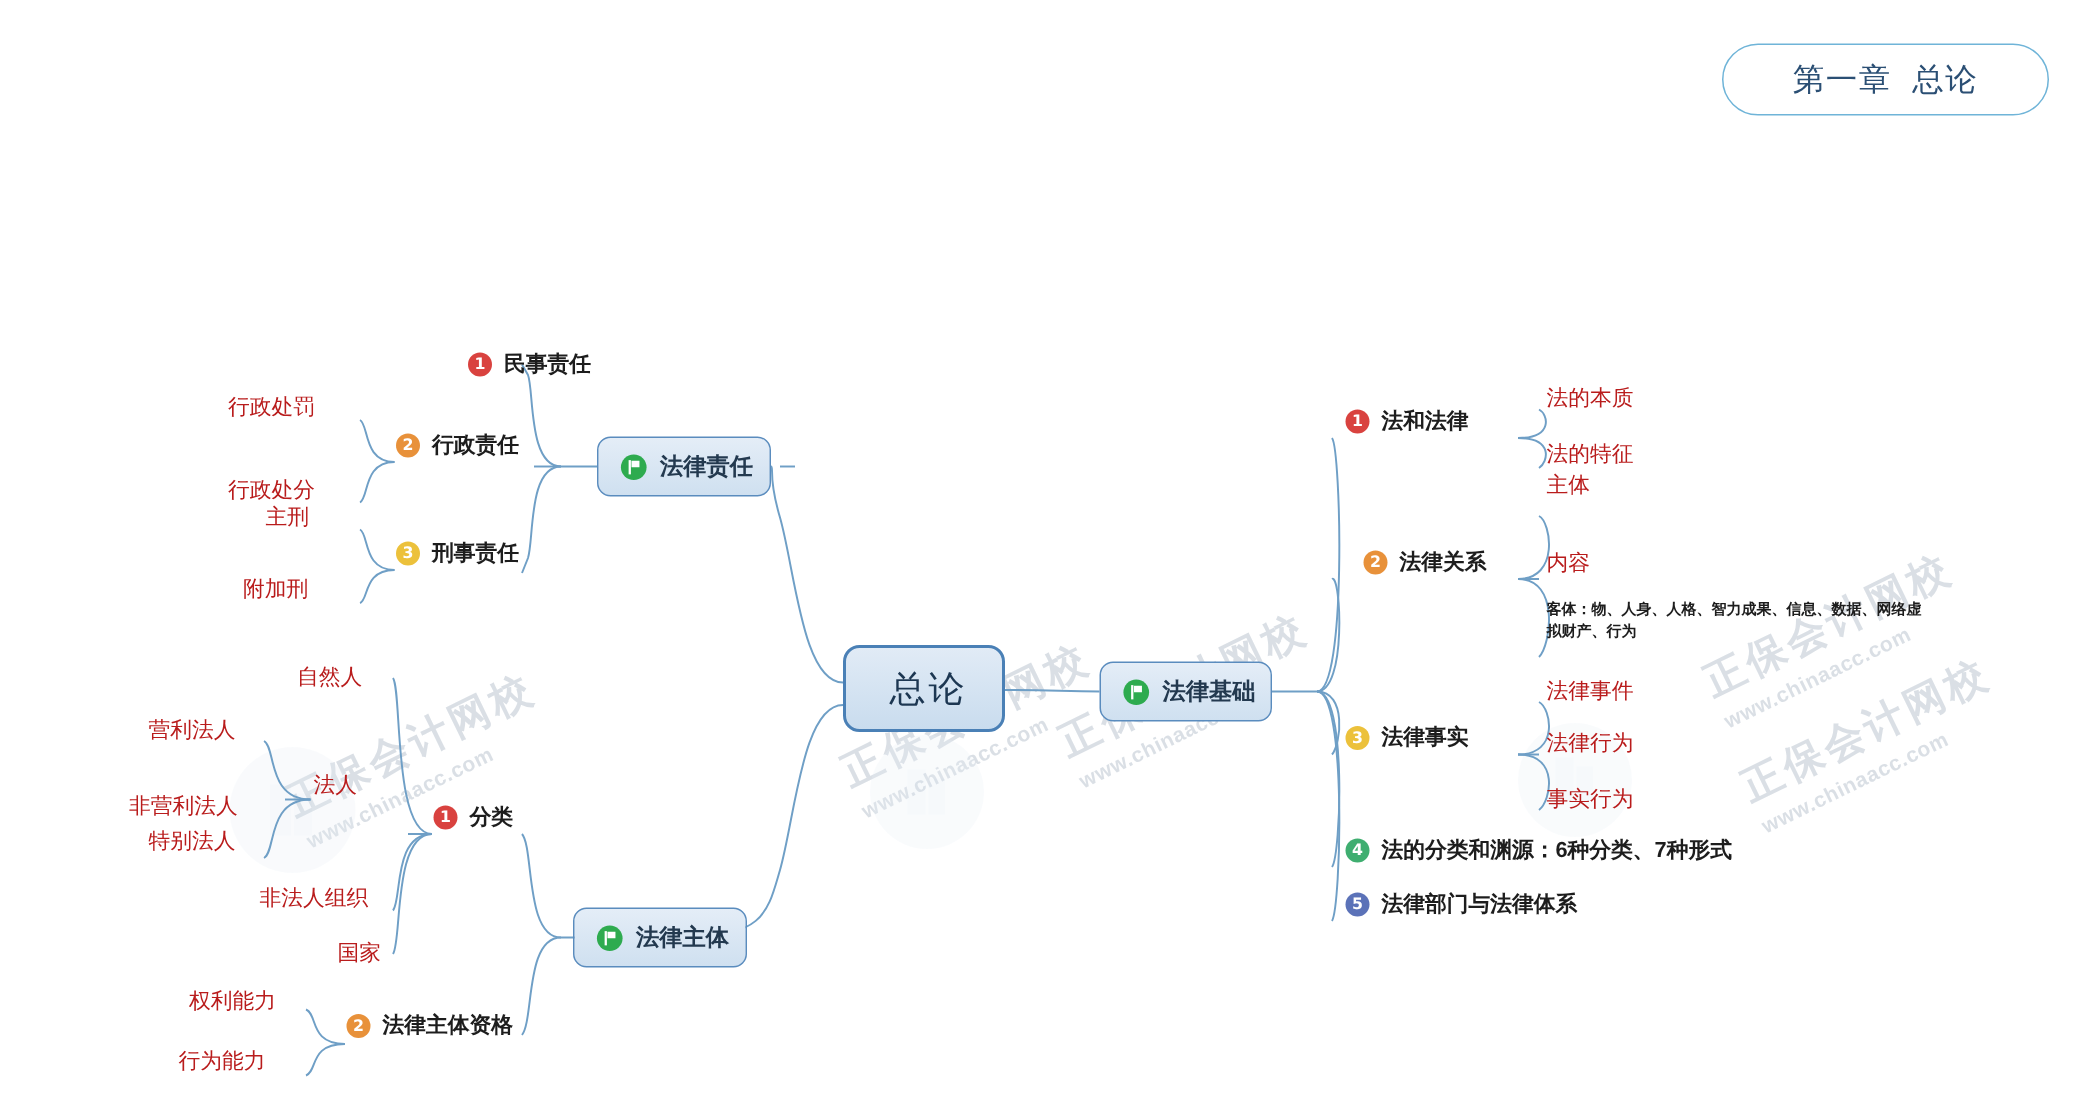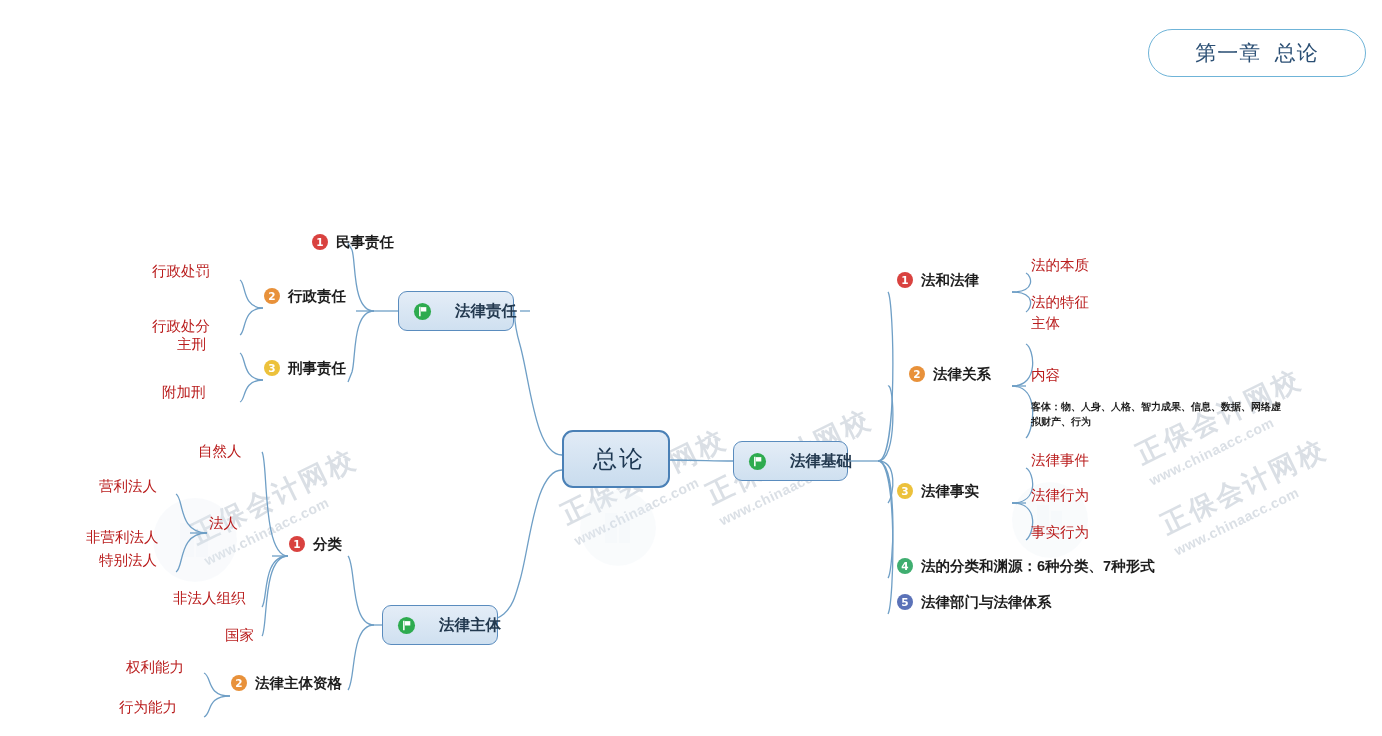--- a/index.html
+++ b/index.html
@@ -27,21 +27,21 @@
   
   svg.wires{position:absolute;left:0;top:0;width:1382px;height:736px;pointer-events:none;}
   svg.wires path{fill:none;stroke:#6f9fc6;stroke-width:1.3;}
   svg.wires line.ul{stroke-width:4;stroke-linecap:butt;}
 
   
   .boxnode{
     position:absolute;box-sizing:border-box;
     border:1.6px solid #5a8cbe;border-radius:9px;
     background:linear-gradient(180deg,#e4edf7 0%,#cfe0f0 100%);
-    display:flex;align-items:center;gap:23px;
+    display:flex;align-items:center;gap:8px;
     padding:0 14px;
     white-space:nowrap;
   }
   .boxnode .lbl{font-size:15.5px;color:#23394f;font-weight:600;}
   .boxnode.center{
     border-width:2.4px;border-radius:11px;border-color:#4a80b6;
     background:linear-gradient(180deg,#e1ebf6 0%,#c9dcee 100%);
     justify-content:center;
   }
   .boxnode.center .lbl{font-size:24px;font-weight:500;color:#1d3752;letter-spacing:2px;}

